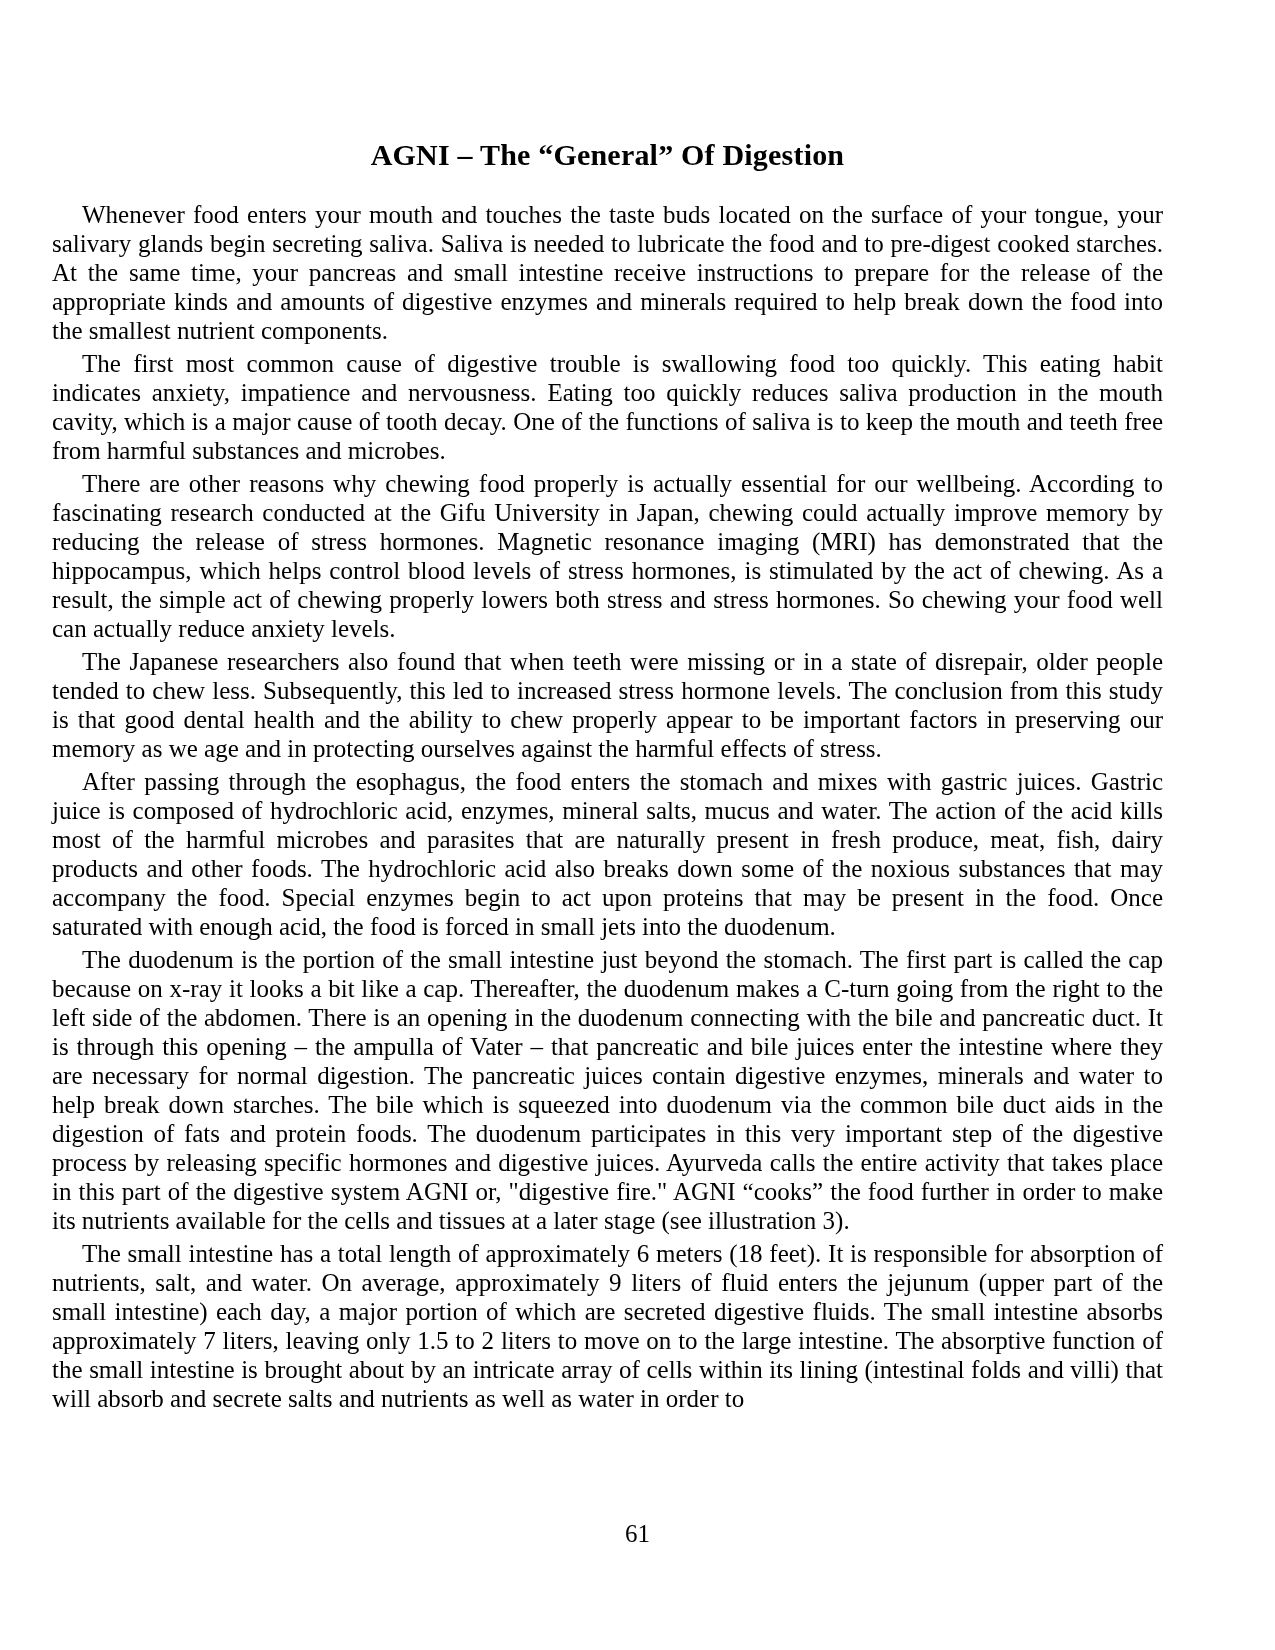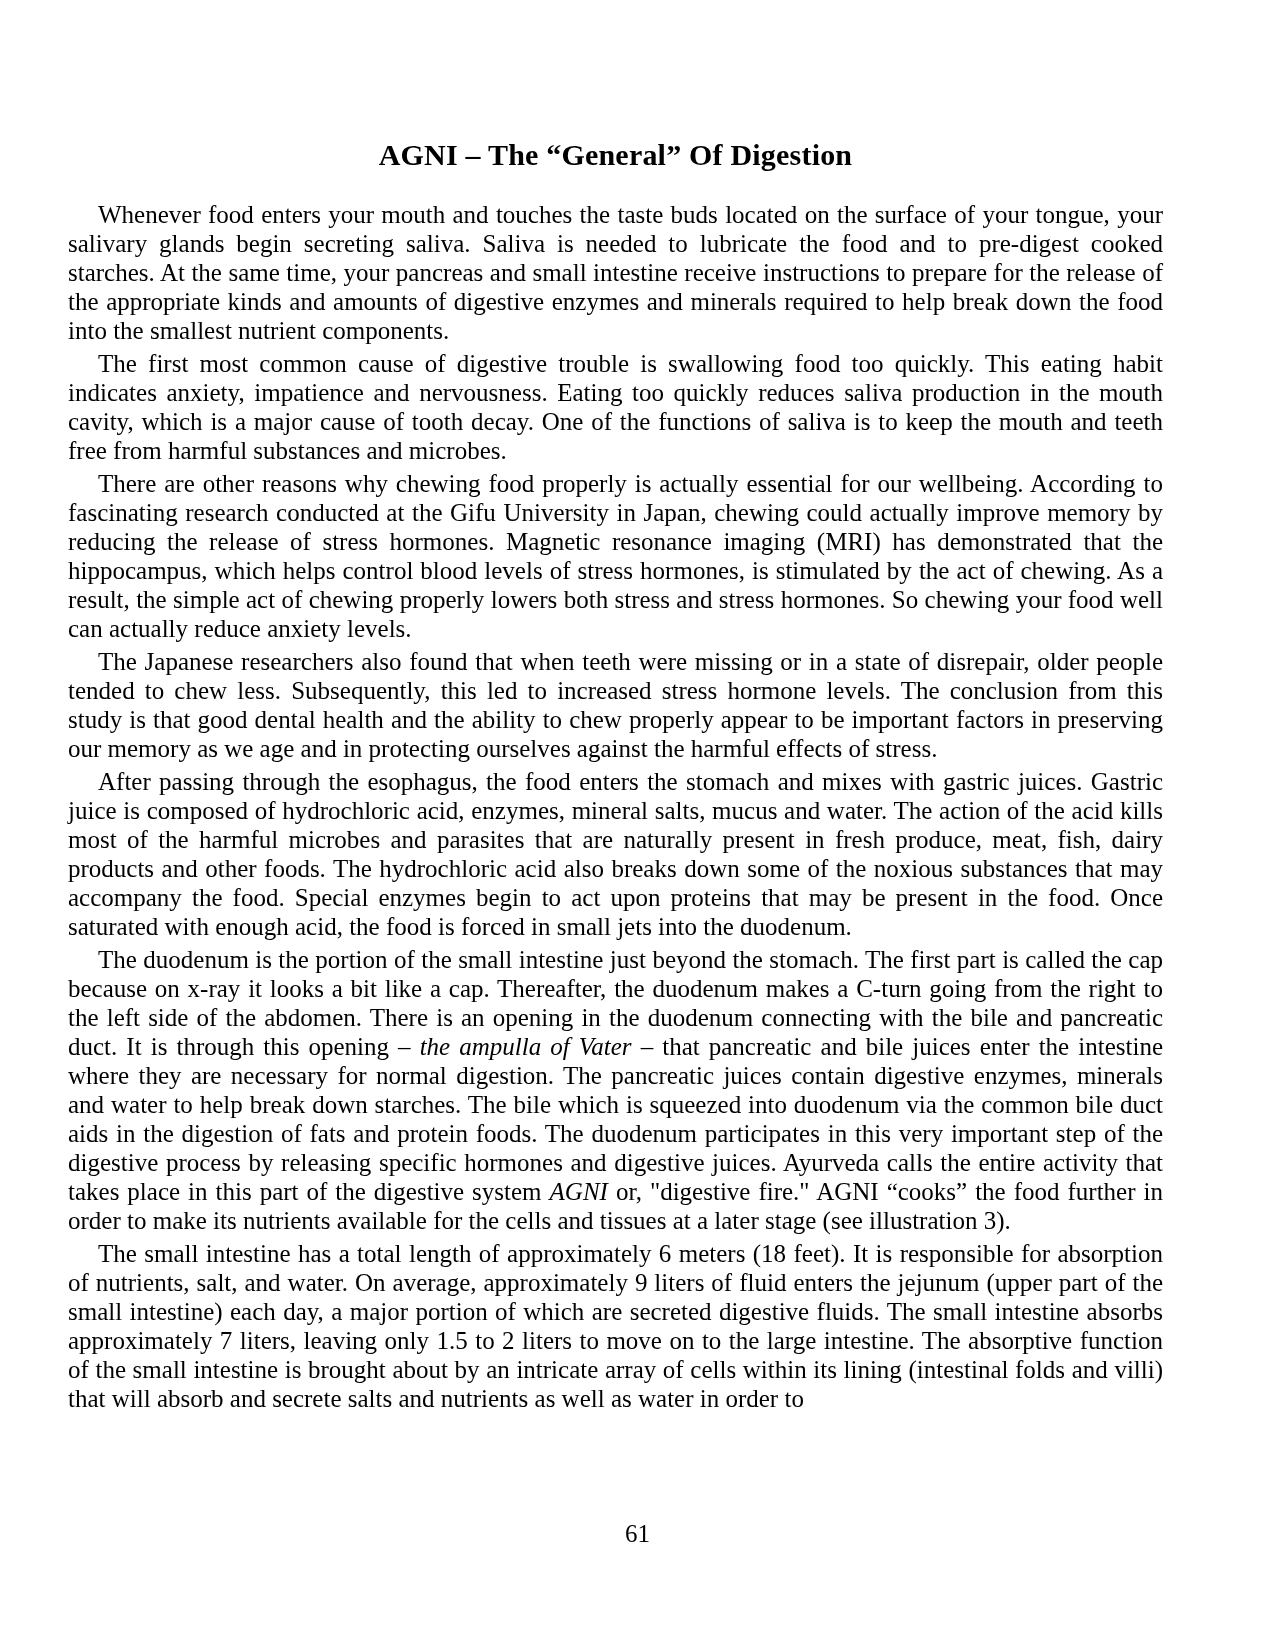--- a/index.html
+++ b/index.html
@@ -7,41 +7,40 @@
     padding: 0;
     background: #ffffff;
   }
   .page {
     position: relative;
     width: 1275px;
     height: 1650px;
     margin: 0 auto;
     background: #ffffff;
     box-sizing: border-box;
-    padding: 138px 108px 0 64px;
+    padding: 138px 108px 0 48px;
     font-family: "Liberation Serif", "DejaVu Serif", serif;
     color: #000000;
     overflow: hidden;
   }
   .title {
     margin: 0 0 28px 0;
     text-align: center;
     font-size: 30px;
     font-weight: bold;
     letter-spacing: 0.2px;
   }
   .doc-body p.para {
     margin: 4px;
     font-size: 25px;
     line-height: 1.16;
     text-align: justify;
     text-indent: 30px;
   }
   .italic {
-    font-style: italic;
   }
   .page-number {
     position: absolute;
     left: 0;
     bottom: 102px;
     width: 100%;
     text-align: center;
     font-size: 25px;
   }
 </style>

